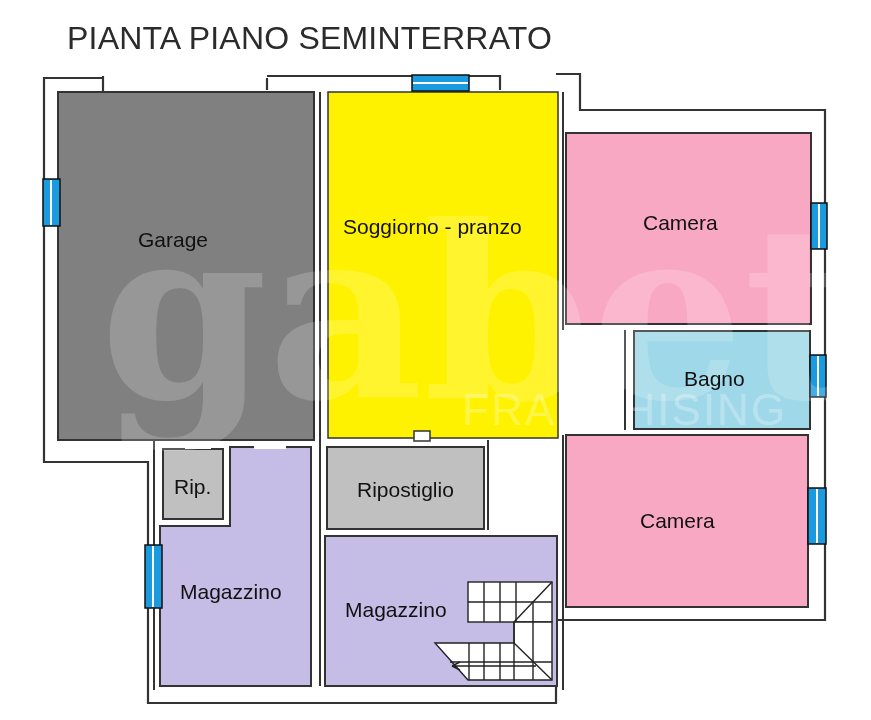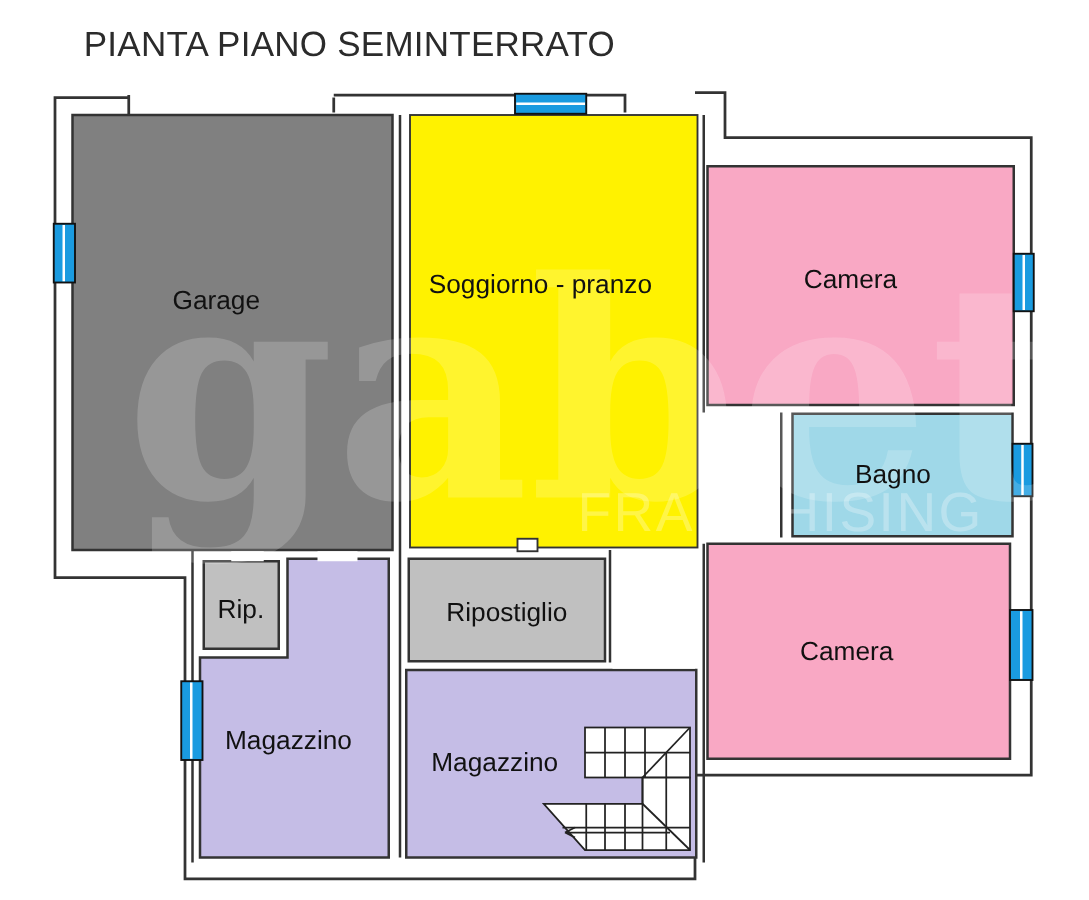--- a/index.html
+++ b/index.html
@@ -1,17 +1,17 @@
 <!DOCTYPE html>
 <html><head>
 <meta charset="utf-8">
 <style>
   html, body { margin:0; padding:0; background:#ffffff; }
   body { width:871px; height:720px; position:relative; overflow:hidden; font-family:"Liberation Sans", sans-serif; }
-  .title { position:absolute; left:67px; top:20px; font-size:28px; color:#2b2b2b; letter-spacing:0.2px; font-family:"Liberation Sans", sans-serif; }
+  .title { position:absolute; left:67px; top:20px; font-size:32px; color:#2b2b2b; letter-spacing:0.2px; font-family:"Liberation Sans", sans-serif; }
   svg.plan { position:absolute; left:0; top:0; }
   .label { font-family:"Liberation Sans", sans-serif; font-size:21px; fill:#111; }
   .wm-big { font-family:"DejaVu Serif", serif; font-weight:bold; font-size:240px; fill:#ffffff; opacity:0.18; }
   .wm-small { font-family:"Liberation Sans", sans-serif; font-size:44px; fill:#ffffff; opacity:0.28; letter-spacing:2px; }
 </style>
 </head>
 <body>
 
 <div class="title">PIANTA PIANO SEMINTERRATO</div>
 

